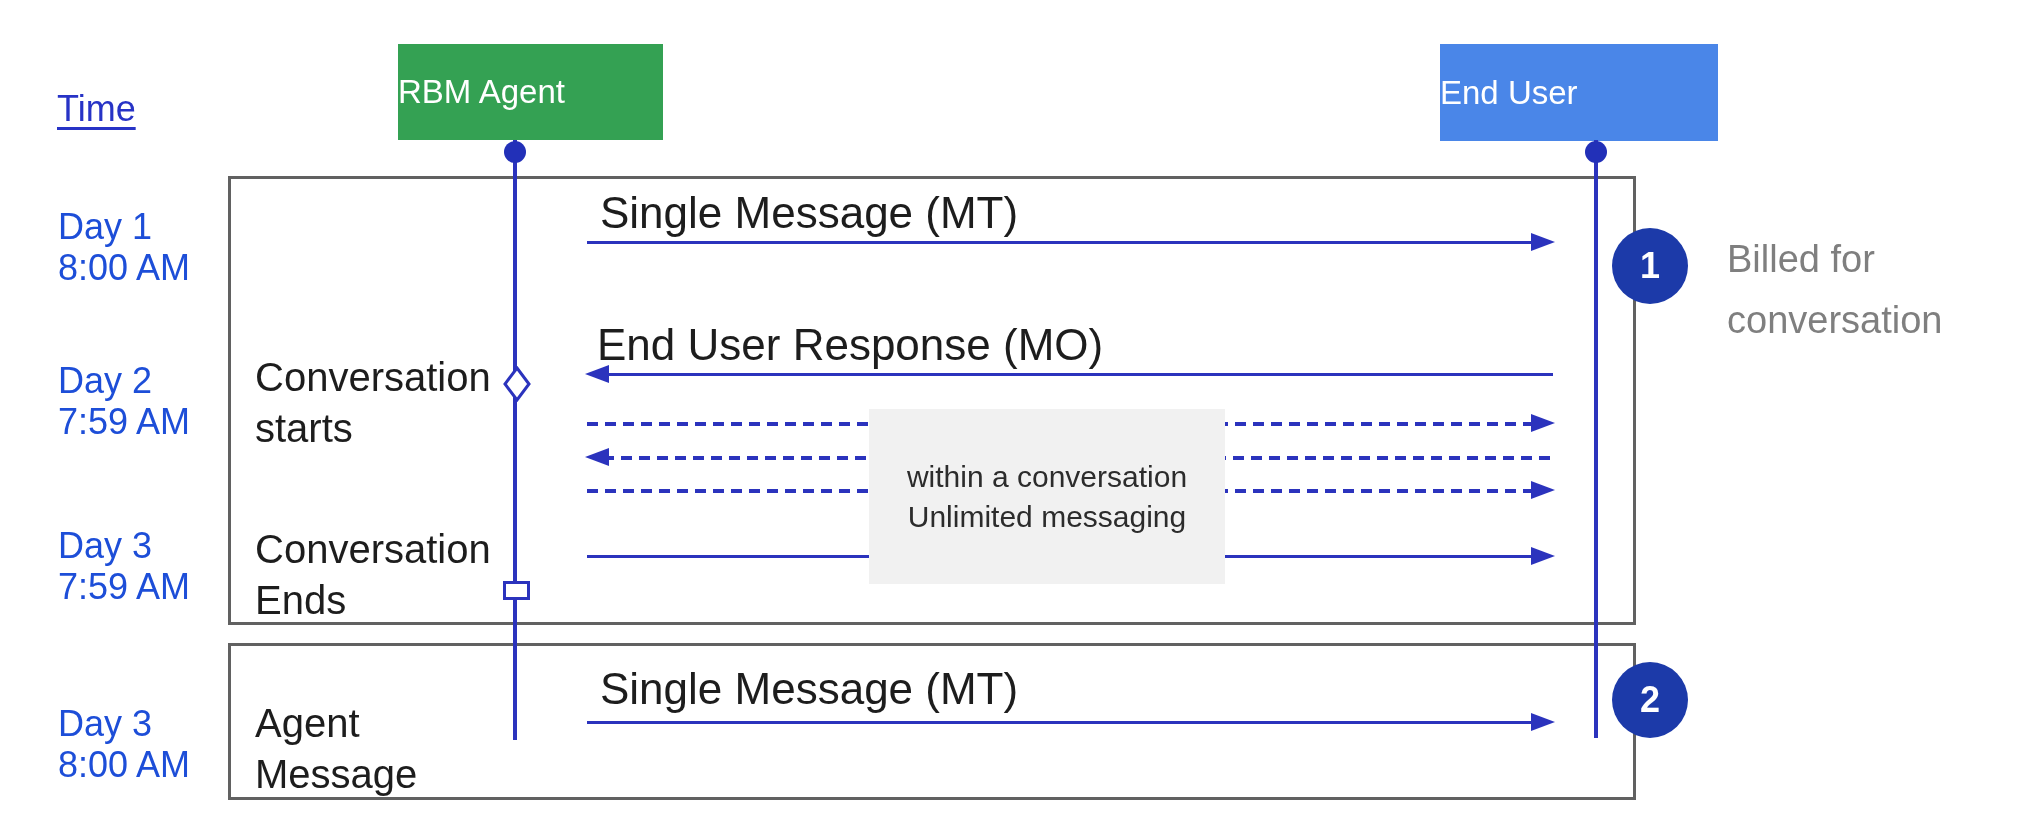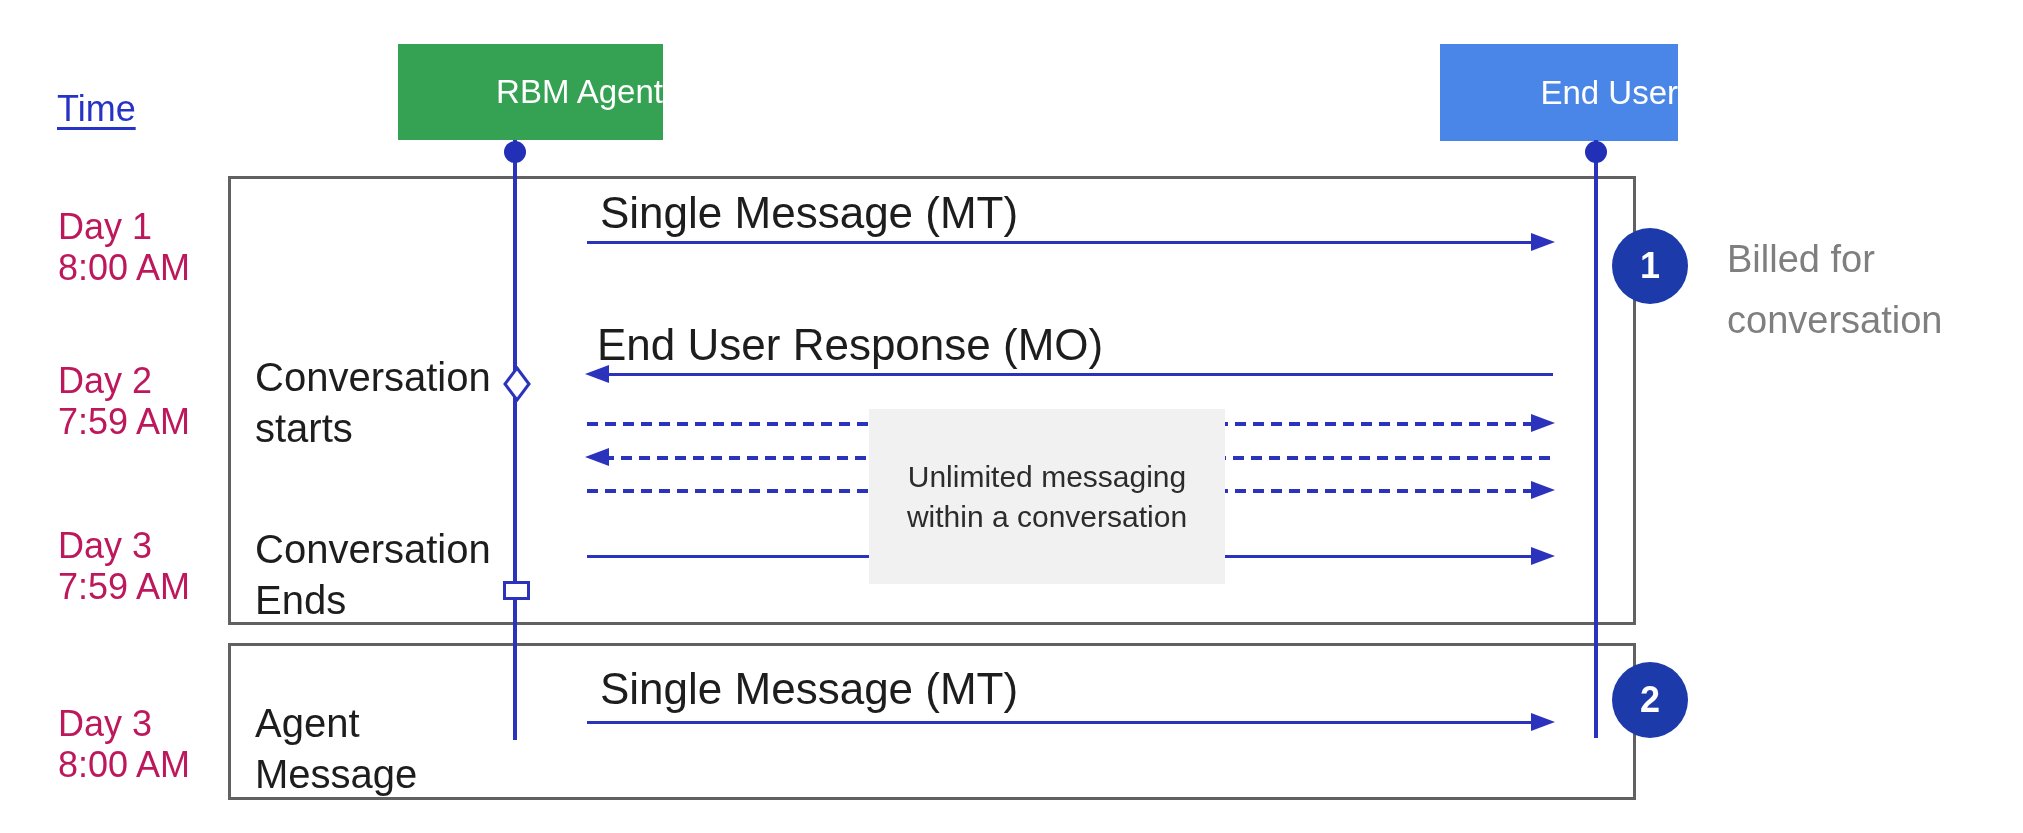--- a/index.html
+++ b/index.html
@@ -2,40 +2,40 @@
 <html><head>
 <meta charset="utf-8">
 <style>
   html,body{margin:0;padding:0;background:#ffffff;}
   .canvas{
     position:relative;width:2023px;height:833px;background:#ffffff;overflow:hidden;
     font-family:"Liberation Sans",sans-serif;
     margin-top:16px;
   }
   
-  .actor-box{position:absolute;display:flex;align-items:center;justify-content:flex-end;
+  .actor-box{position:absolute;display:flex;align-items:center;justify-content:flex-start;
     color:#ffffff;font-size:33px;z-index:2;}
   .actor-rbm{left:398px;top:28px;width:265px;height:96px;background:#34a153;}
-  .actor-user{left:1440px;top:28px;width:238px;height:97px;background:#4a86e8;}
+  .actor-user{left:1440px;top:28px;width:278px;height:97px;background:#4a86e8;}
   
   .time-label{position:absolute;left:57px;top:72px;font-size:36px;color:#2733c6;
     text-decoration:underline;text-decoration-thickness:3px;text-underline-offset:6px;z-index:2;}
   
   .lifeline{position:absolute;width:4px;background:#2b33bd;z-index:4;}
   .lifeline-rbm{left:513px;top:124px;height:600px;}
   .lifeline-user{left:1594px;top:124px;height:598px;}
   .dot{position:absolute;width:22px;height:22px;border-radius:50%;background:#2230b8;z-index:5;}
   .dot-rbm{left:504px;top:125px;}
   .dot-user{left:1585px;top:125px;}
   
   .frame{position:absolute;border:3px solid #616161;background:transparent;z-index:1;}
   .frame-1{left:228px;top:160px;width:1402px;height:443px;}
   .frame-2{left:228px;top:627px;width:1402px;height:151px;}
   
-  .day-label{position:absolute;left:58px;font-size:36px;line-height:41px;color:#be185d;z-index:2;white-space:nowrap;}
+  .day-label{position:absolute;left:58px;font-size:36px;line-height:41px;color:#1d4ed8;z-index:2;white-space:nowrap;}
   .day-1{top:190px;} .day-2{top:344px;} .day-3a{top:509px;} .day-3b{top:687px;}
   
   .event-label{position:absolute;left:255px;font-size:40px;line-height:51px;color:#1d1d1d;z-index:2;white-space:nowrap;}
   .event-start{top:336px;} .event-end{top:508px;} .event-single{top:682px;}
   
   .msg-label{position:absolute;font-size:44px;color:#1d1d1d;white-space:nowrap;z-index:3;}
   .msg-mt1{left:600px;top:172px;} .msg-mo{left:597px;top:304px;} .msg-mt2{left:600px;top:648px;}
   
   .arrow{position:absolute;left:587px;width:966px;height:0;z-index:2;}
   .arrow .line{position:absolute;left:0;right:0;top:-2px;height:3px;background:#2b33bd;}
@@ -139,22 +139,22 @@
   <div class="arrow dashed to-right a5">
     <div class="line"></div>
     <div class="head-right"></div>
   </div>
   <div class="arrow solid to-right a6">
     <div class="line"></div>
     <div class="head-right"></div>
   </div>
 
   <div class="note">
+    <div>within a conversation</div>
     <div>Unlimited messaging</div>
-    <div>within a conversation</div>
   </div>
 
   <svg class="marker-diamond" width="28" height="36">
     <polygon points="14,2 26,18 14,34 2,18" fill="#ffffff" stroke="#2b33bd" stroke-width="3"></polygon>
   </svg>
   <div class="marker-square"></div>
 
   <div class="msg-label msg-mt2">Single Message (MT)</div>
   <div class="arrow solid to-right a7">
     <div class="line"></div>

